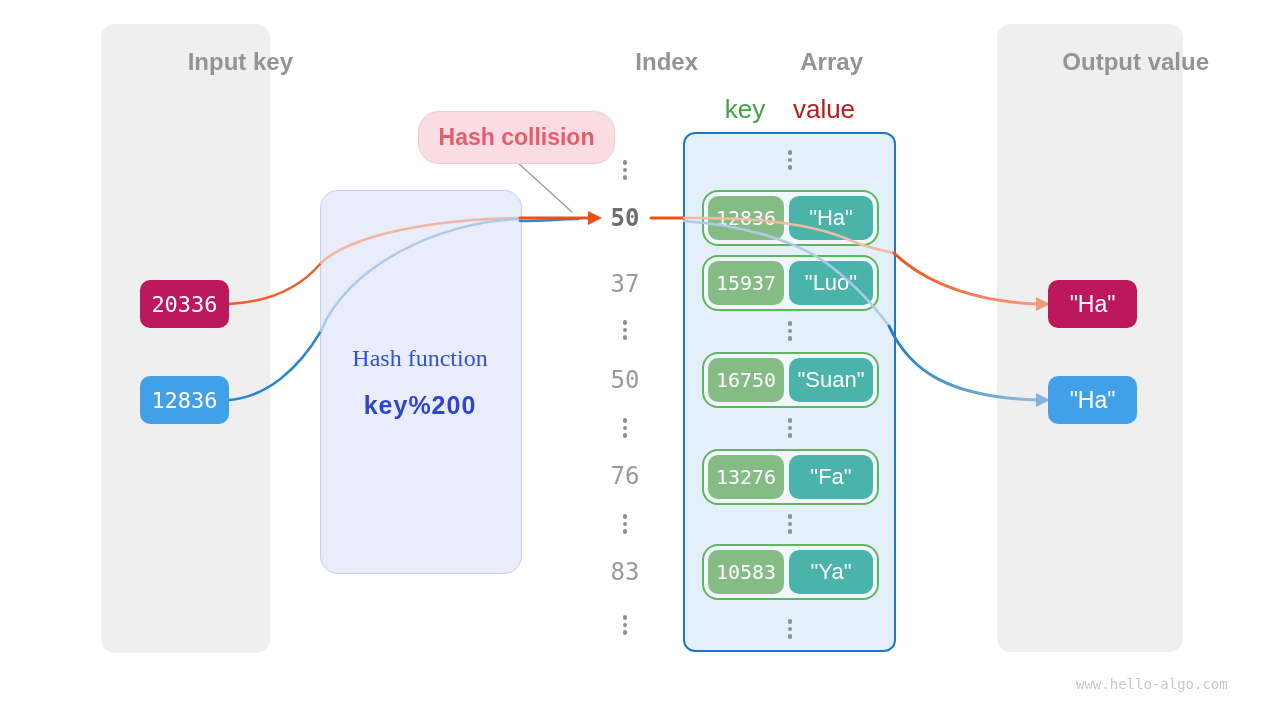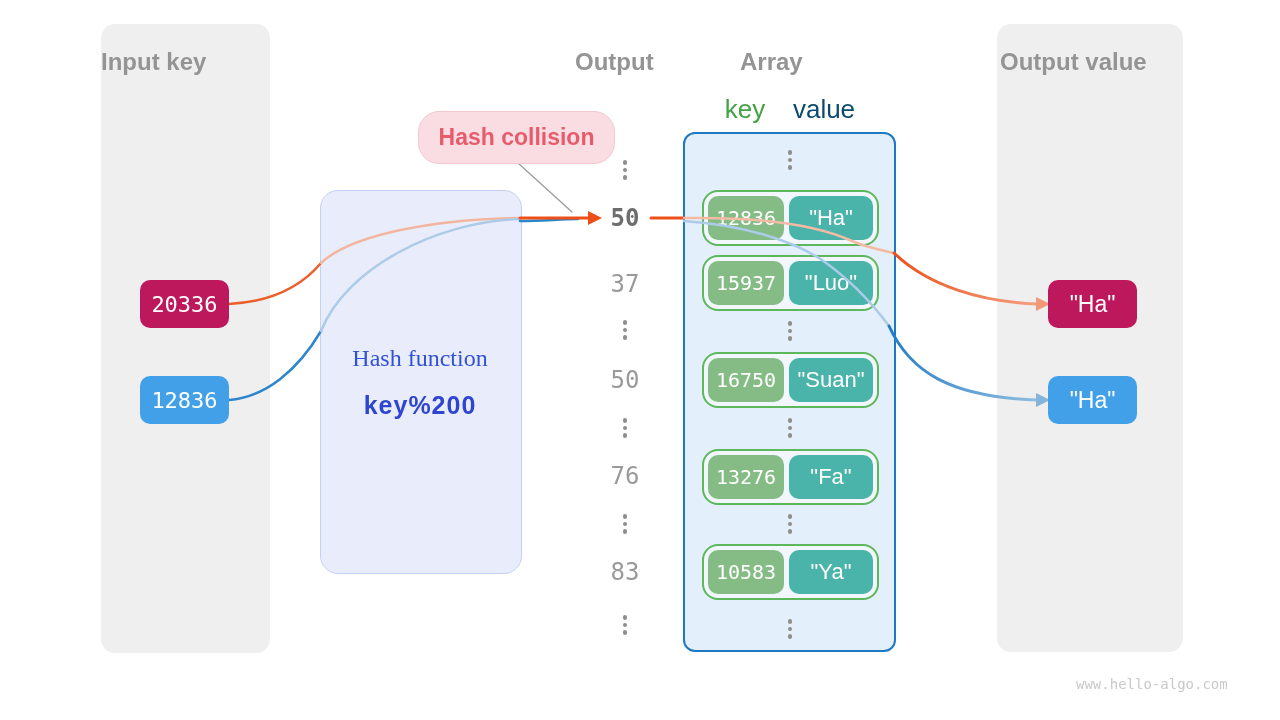--- a/index.html
+++ b/index.html
@@ -5,30 +5,30 @@
   html,body{margin:0;padding:0;background:#ffffff;}
   .canvas{
     position:relative;width:1280px;height:720px;overflow:hidden;
     background:#ffffff;font-family:"Liberation Sans",sans-serif;
   }
   
   .side-panel{position:absolute;background:#efefef;border-radius:14px;z-index:1;}
   .panel-input{left:101px;top:24px;width:169px;height:629px;}
   .panel-output{left:997px;top:24px;width:186px;height:628px;}
   .panel-title{
-    position:absolute;text-align:left;font-size:24px;font-weight:bold;
-    color:#949494;line-height:30px;z-index:5;
+    position:absolute;text-align:right;font-size:24px;font-weight:bold;
+    color:#949494;line-height:30px;z-index:5;margin-left:23px;
   }
   .t-input{left:101px;top:47px;width:169px;}
   .t-output{left:1000px;top:47px;width:186px;}
   .t-index{left:575px;top:47px;width:100px;}
   .t-array{left:740px;top:47px;width:100px;}
   .kv-header{position:absolute;top:94px;width:80px;text-align:center;font-size:26px;z-index:5;}
   .h-key{left:705px;color:#44a244;}
-  .h-value{left:784px;color:#0c4a6e;}
+  .h-value{left:784px;color:#b91c1c;}
   
   .hashbox{
     position:absolute;left:320px;top:190px;width:200px;height:382px;
     background:#e9edfb;border:1.5px solid #c6cff4;border-radius:18px;z-index:1;
   }
   .hash-title{position:absolute;left:320px;top:345px;width:200px;text-align:center;
     font-size:24px;color:#3351d4;z-index:5;font-family:Liberation Serif, serif;}
   .hash-formula{position:absolute;left:320px;top:391px;width:200px;text-align:center;
     font-size:25px;font-weight:bold;color:#2e46cf;z-index:5;letter-spacing:1px;}
   
@@ -89,21 +89,21 @@
 
 <div class="canvas">
 
   <div class="side-panel panel-input"></div>
   <div class="side-panel panel-output"></div>
   <div class="hashbox"></div>
   <div class="arraybox"></div>
 
   <div class="panel-title t-input">Input key</div>
   <div class="panel-title t-output">Output value</div>
-  <div class="panel-title t-index">Output</div>
+  <div class="panel-title t-index">Index</div>
   <div class="panel-title t-array">Array</div>
   <div class="kv-header h-key">key</div>
   <div class="kv-header h-value">value</div>
 
   <div class="hash-title">Hash function</div>
   <div class="hash-formula">key%200</div>
 
   <div class="collision">Hash collision</div>
 
   <div class="dots dots-idx" style="top:160px">

